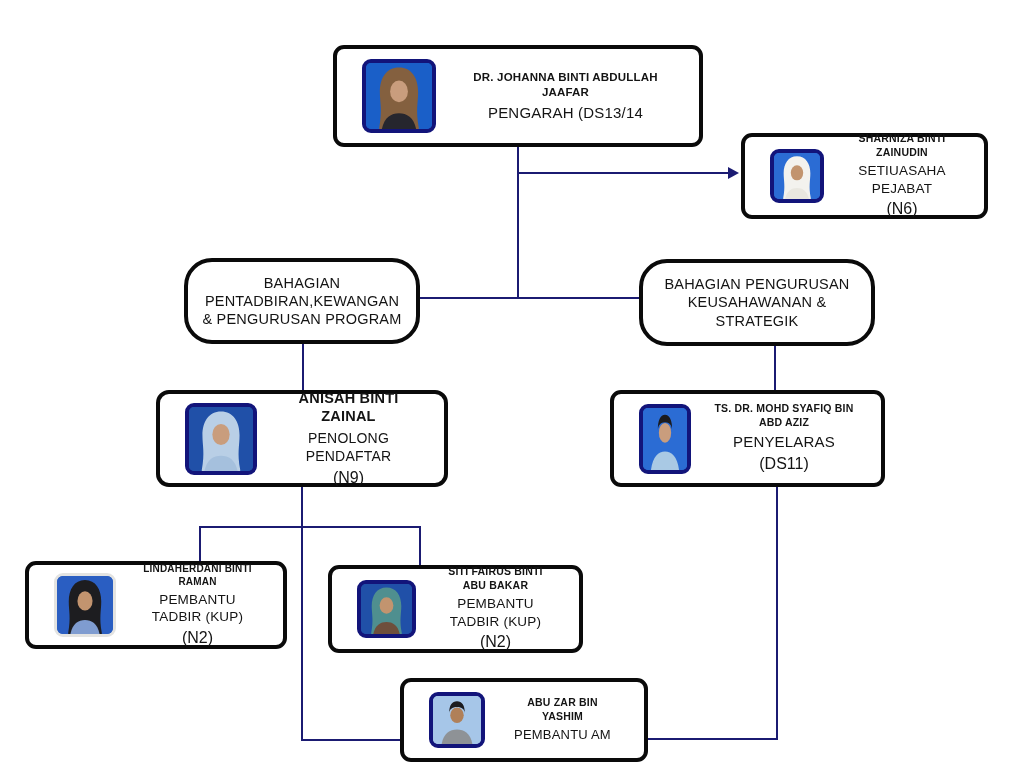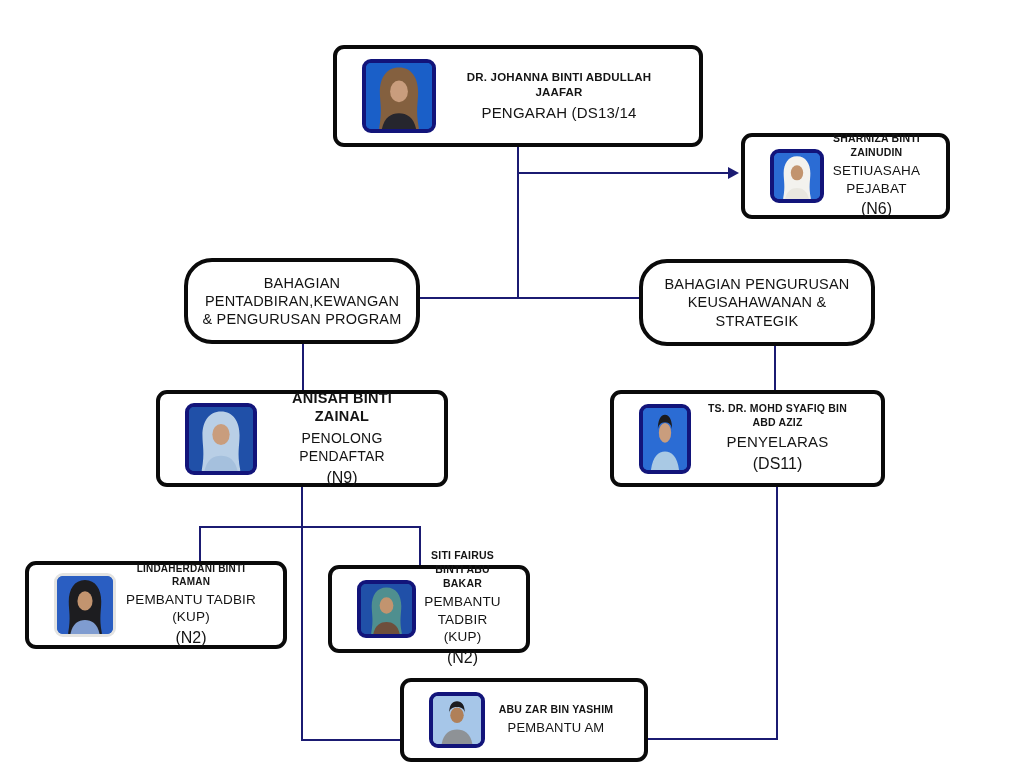--- a/index.html
+++ b/index.html
@@ -7,43 +7,43 @@
   #canvas{
     position:relative;width:1024px;height:768px;background:#ffffff;overflow:hidden;
     font-family:"Liberation Sans","DejaVu Sans",sans-serif;color:#141414;
   }
 
   
   .card{
     position:absolute;background:#ffffff;border:4px solid #0a0a0a;border-radius:11px;
     display:flex;align-items:center;
   }
-  .person-card{padding:6px 25px;gap:8px;}
+  .person-card{padding:6px 25px;gap:21px;}
   .ptext{flex:1;text-align:center;line-height:1.3;}
   .pname{font-weight:bold;font-size:10.5px;letter-spacing:.2px;white-space:pre-line;}
   .ptitle{font-size:13.5px;margin-top:3px;letter-spacing:.2px;}
   .pgrade{font-size:16px;margin-top:2px;}
   .dept-card{justify-content:center;border-radius:28px;}
   .dept-label{font-size:14.5px;letter-spacing:.2px;text-align:center;white-space:pre-line;line-height:1.25;}
 
   
   .card-pengarah{left:333px;top:45px;width:370px;height:102px;}
   .card-pengarah .pname{font-size:11.5px;}
   .card-pengarah .ptitle{font-size:15px;}
-  .card-setiausaha{left:741px;top:133px;width:209px;height:86px;}
+  .card-setiausaha{left:741px;top:133px;width:247px;height:86px;}
   .dept-pentadbiran{left:184px;top:258px;width:236px;height:86px;}
   .dept-pengurusan{left:639px;top:259px;width:236px;height:87px;}
-  .card-anisah{left:156px;top:390px;width:292px;height:97px;}
+  .card-anisah{left:156px;top:390px;width:292px;height:97px;border-radius:13px;}
   .card-anisah .pname{font-size:14.5px;}
   .card-anisah .ptitle{font-size:14px;}
   .card-syafiq{left:610px;top:390px;width:275px;height:97px;justify-content:center;}
   .card-syafiq .ptitle{font-size:15px;}
   .card-linda{left:25px;top:561px;width:262px;height:88px;}
   .card-linda .pname{font-size:10px;}
-  .card-fairus{left:328px;top:565px;width:202px;height:88px;}
+  .card-fairus{left:328px;top:565px;width:255px;height:88px;}
   .card-abuzar{left:400px;top:678px;width:248px;height:84px;}
   .card-abuzar .ptitle{font-size:13px;}
 
   
   .photo{
     display:block;flex:0 0 auto;border-style:solid;border-width:4px;
     border-color:var(--photo-border,#12147a);border-radius:9px;overflow:hidden;
     background:var(--photo-bg,#1a5fd0);
   }
   .photo svg{display:block;width:100%;height:100%;}

